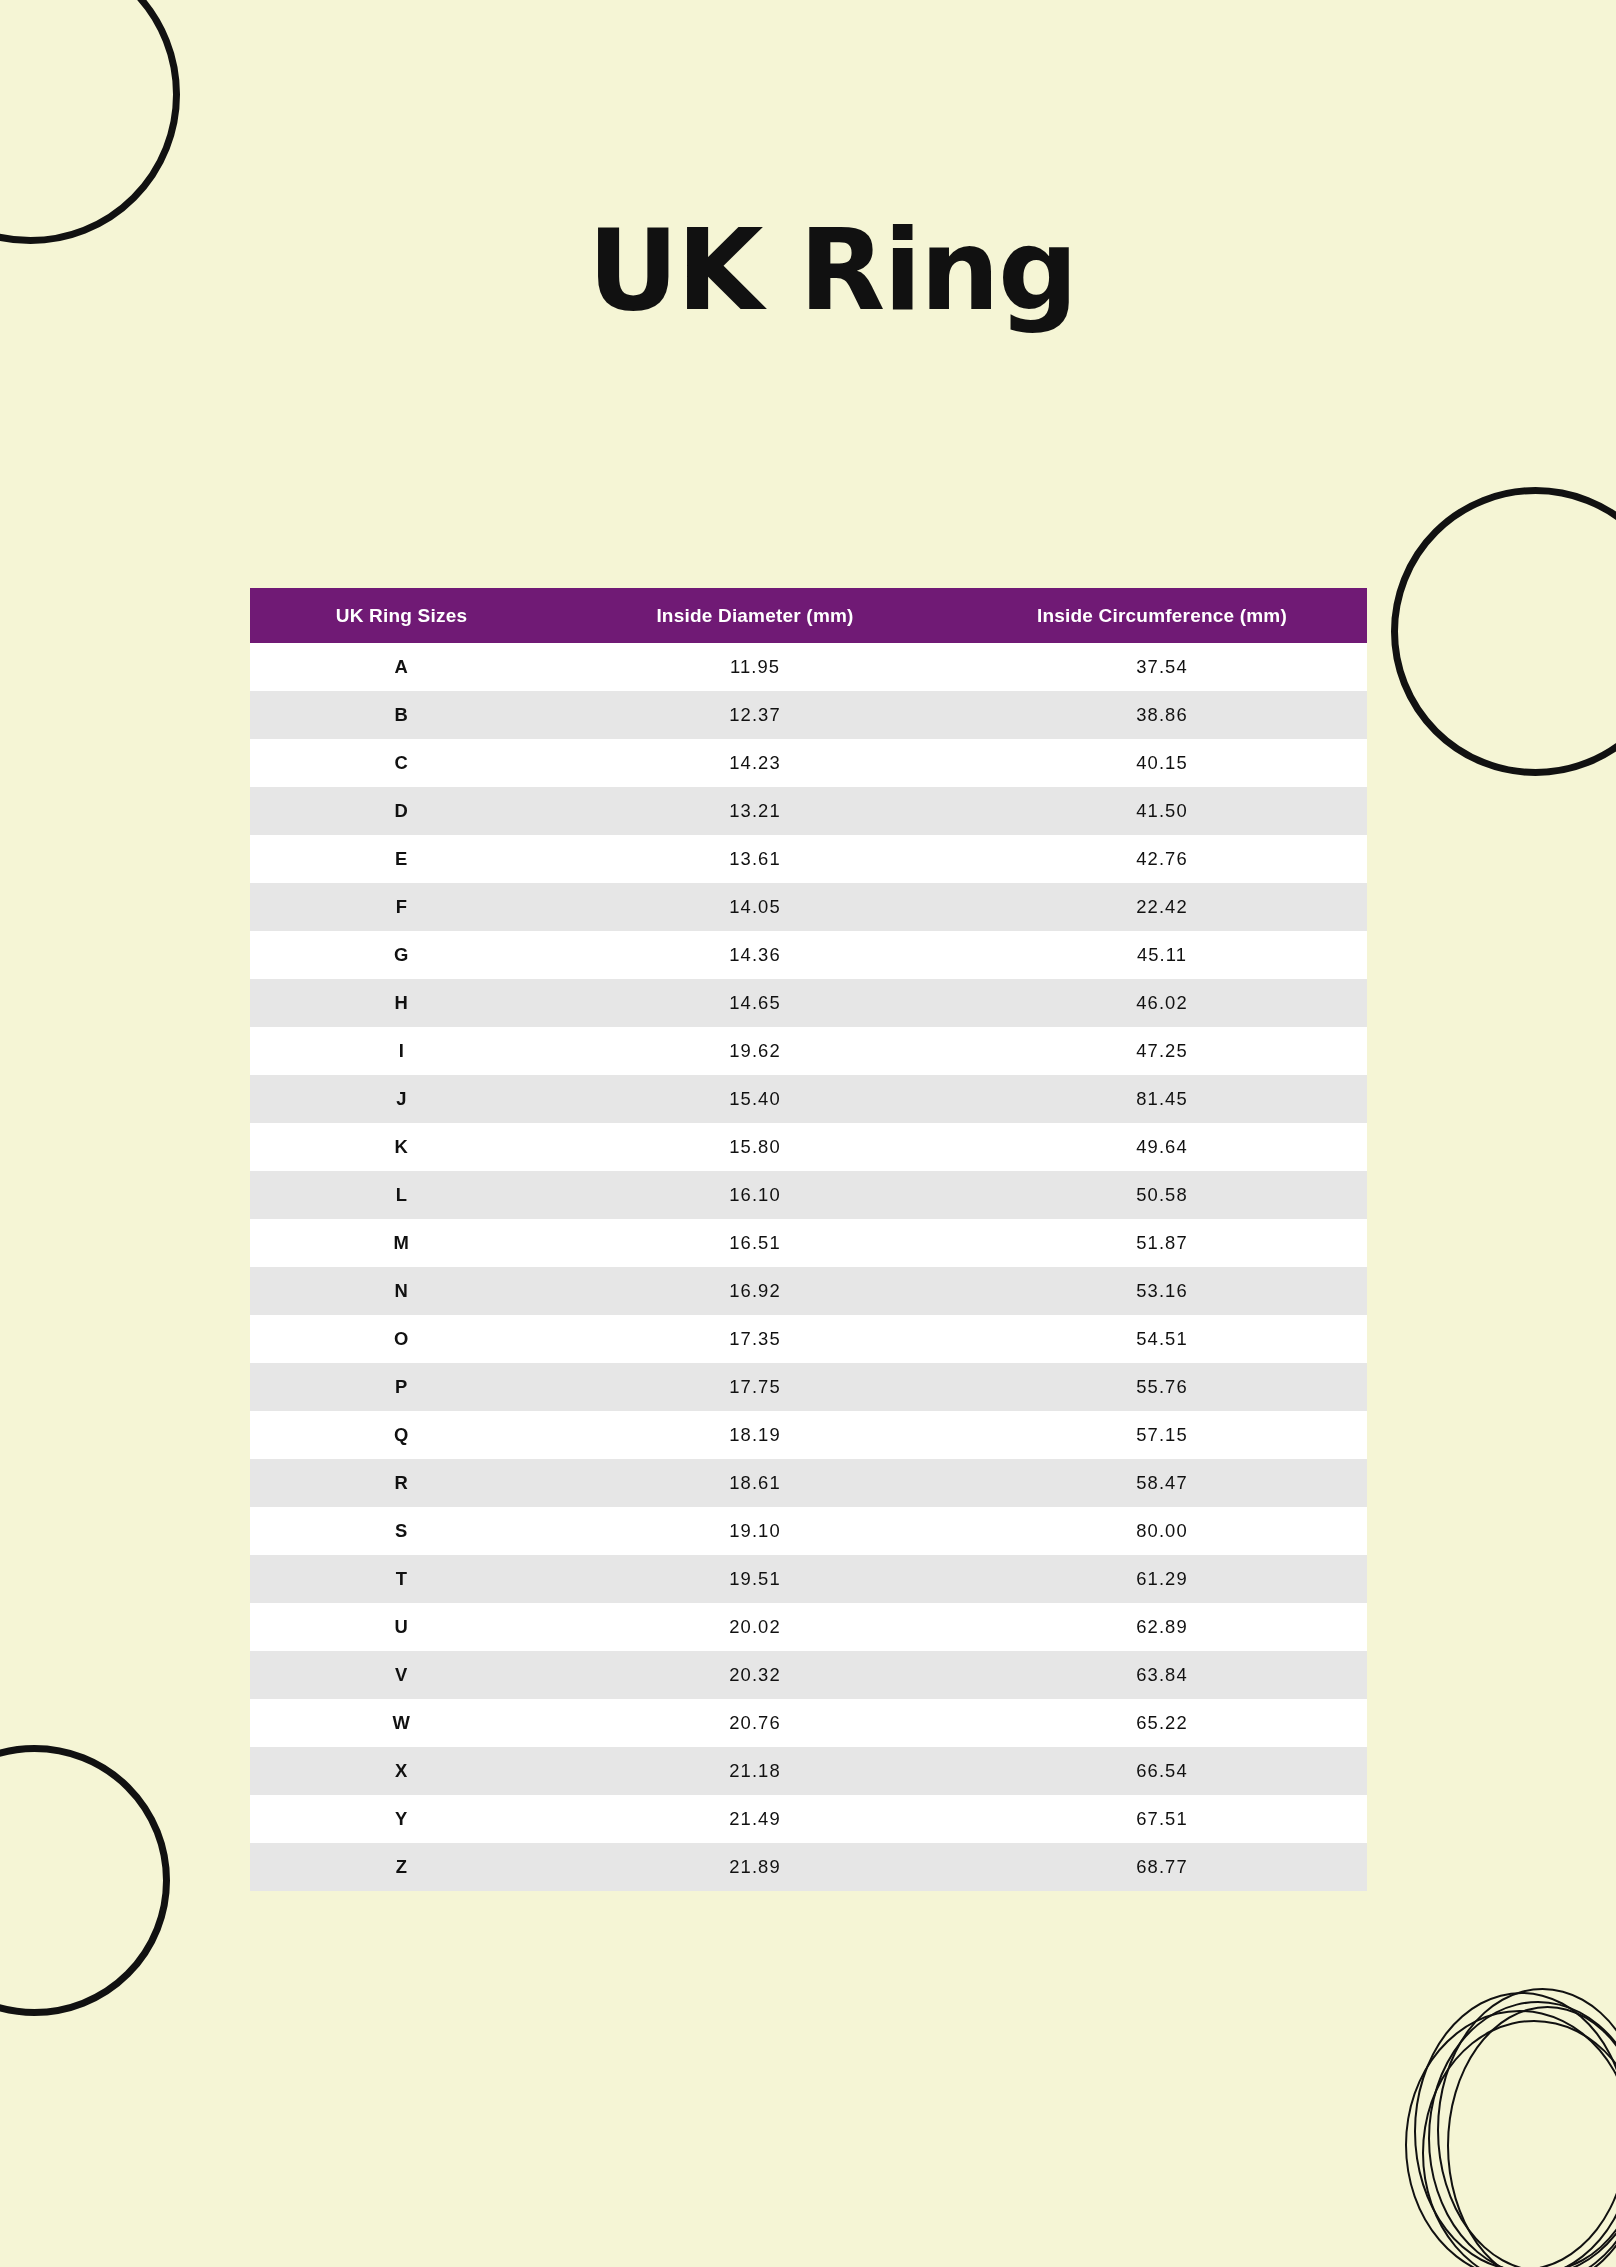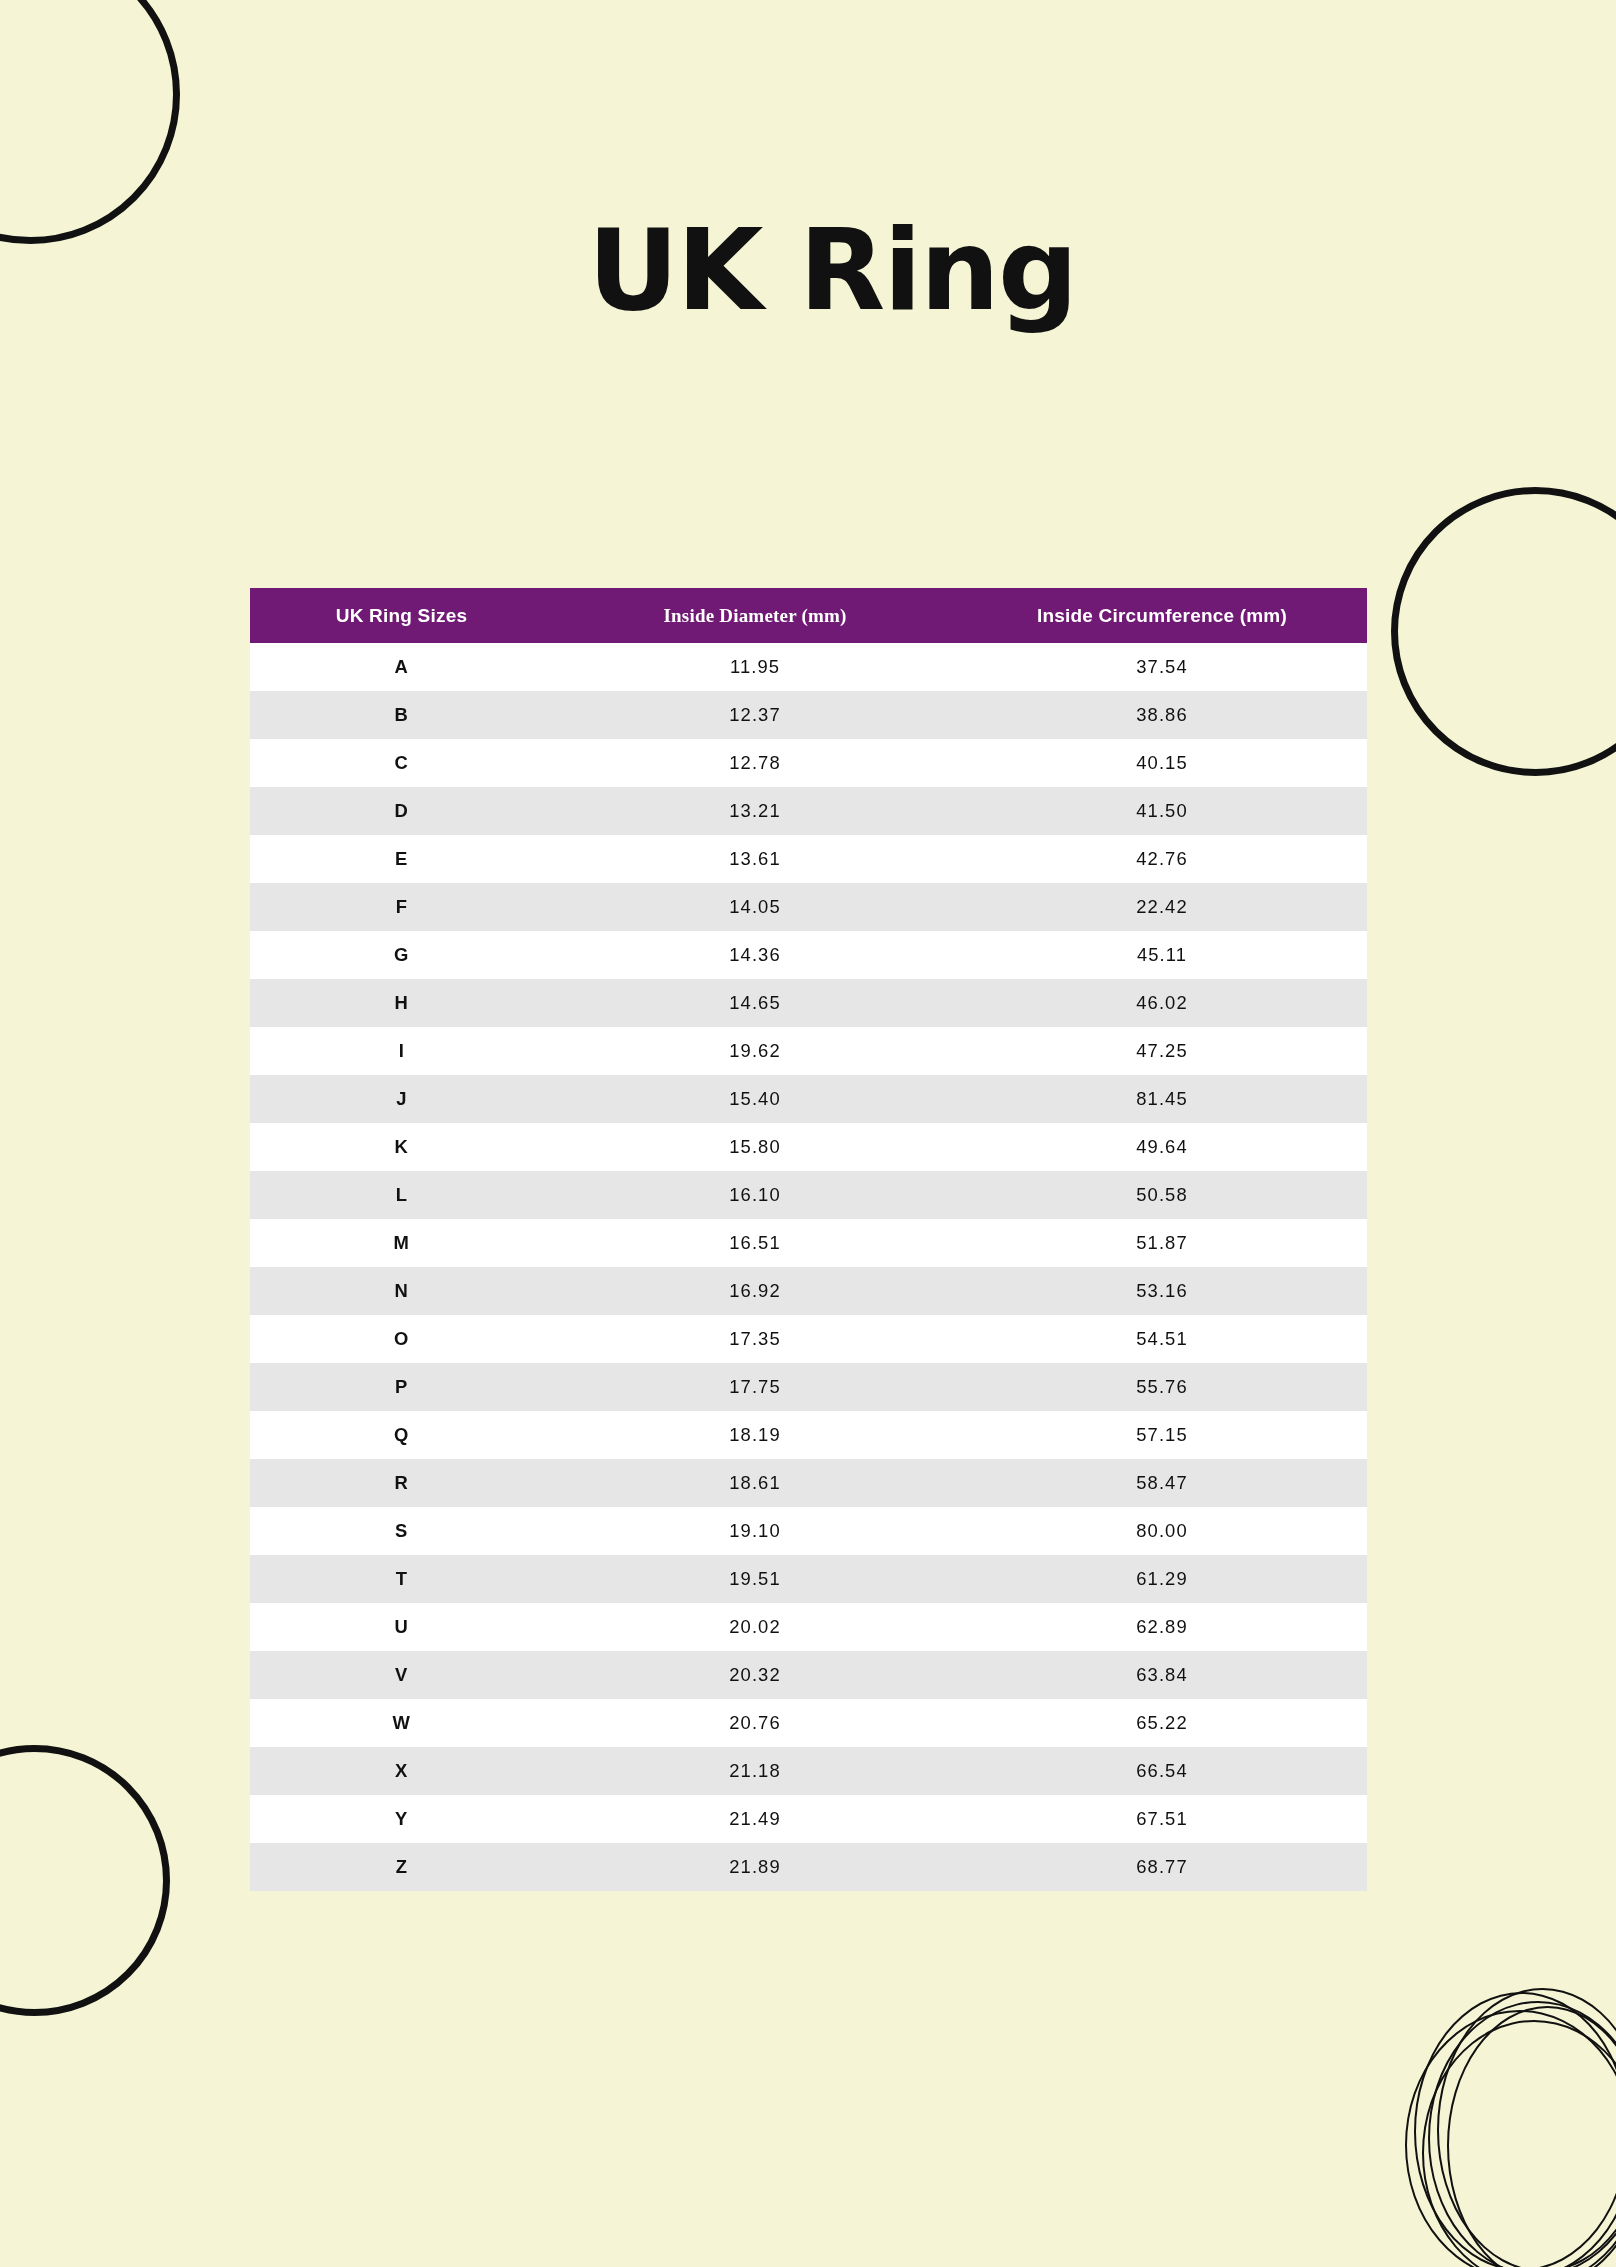--- a/index.html
+++ b/index.html
@@ -89,21 +89,21 @@
   }
   thead th {
     background: #701a75;
     color: #ffffff;
     font-size: 19px;
     font-weight: bold;
     padding: 16.5px 0;
     letter-spacing: 0.2px;
   }
   thead th.c0 { width: 303px; }
-  thead th.c1 { width: 404px; font-family: Liberation Serif, serif; }
+  thead th.c1 { width: 404px; }
   thead th.c2 { width: 410px; }
 
   tbody td {
     text-align: center;
     font-size: 18.4px;
     color: #111;
     padding: 13px 0;
     letter-spacing: 1.1px;
   }
   tbody td.size {
@@ -148,21 +148,21 @@
           <td>11.95</td>
           <td>37.54</td>
         </tr>
       <tr>
           <td class="size">B</td>
           <td>12.37</td>
           <td>38.86</td>
         </tr>
       <tr>
           <td class="size">C</td>
-          <td>12.78</td>
+          <td>14.23</td>
           <td>40.15</td>
         </tr>
       <tr>
           <td class="size">D</td>
           <td>13.21</td>
           <td>41.50</td>
         </tr>
       <tr>
           <td class="size">E</td>
           <td>13.61</td>

